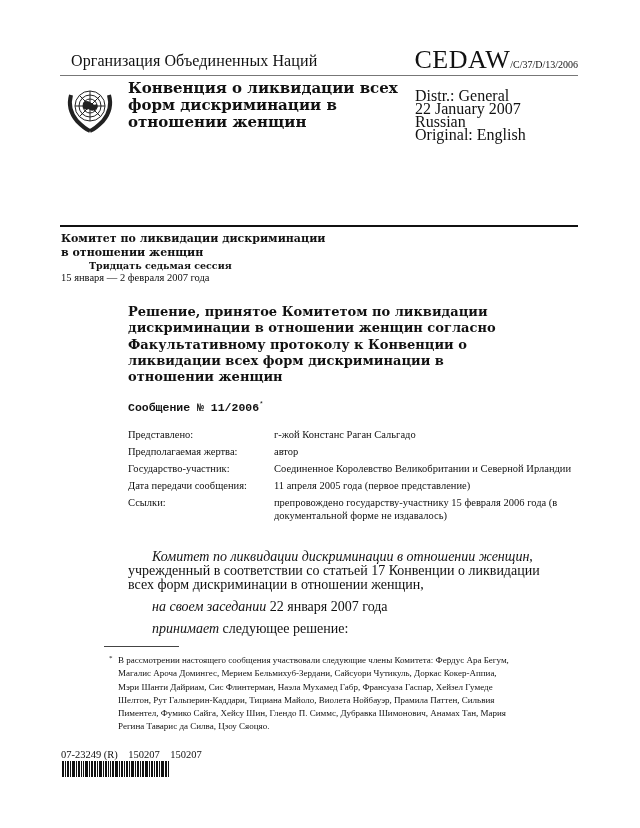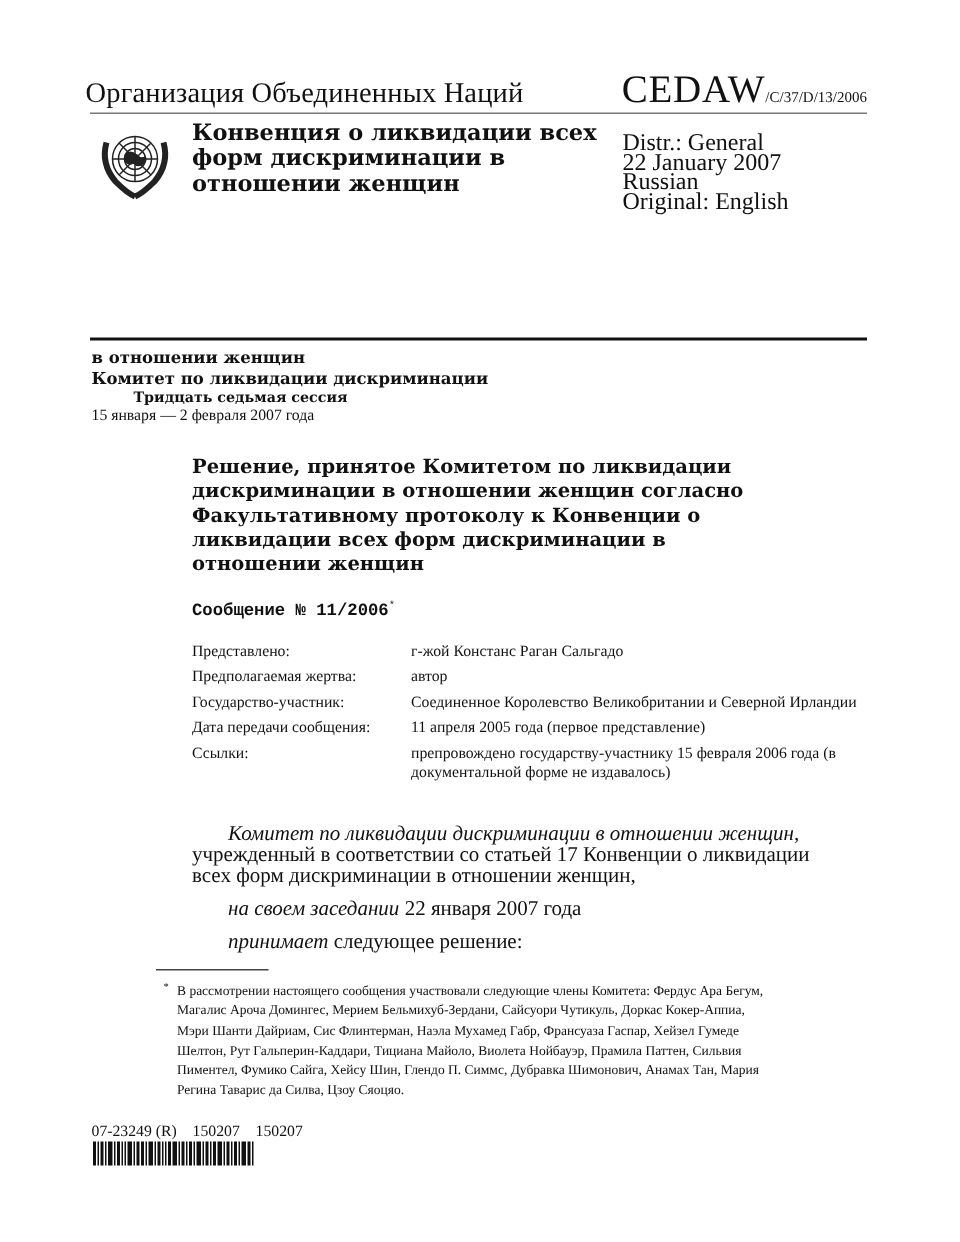--- a/index.html
+++ b/index.html
@@ -1,19 +1,19 @@
 <!DOCTYPE html>
 <html><head>
   <meta charset="utf-8">
   <style>
     html, body { margin: 0; padding: 0; background: #ffffff; }
     body { width: 640px; height: 828px; position: relative; overflow: hidden;
            font-family: "Liberation Serif", "DejaVu Serif", serif; color: #111; }
     .abs { position: absolute; }
-    .org { left: 57px; top: 52px; font-size: 19px; letter-spacing: 0.1px; }
+    .org { left: 71px; top: 52px; font-size: 16px; letter-spacing: 0.1px; }
     .symbol { right: 62px; top: 45px; white-space: nowrap; }
     .symbol .big { font-size: 26px; letter-spacing: 0.5px; }
     .symbol .small { font-size: 10px; }
     .rule-thin { left: 60px; width: 518px; top: 75px; height: 1px; background: #777; }
     .rule-thick { left: 60px; width: 518px; top: 225px; height: 2px; background: #111; }
     .emblem { left: 63px; top: 81px; width: 54px; height: 54px; }
     .convention { left: 128px; top: 80px; font-family: "DejaVu Serif", serif; font-weight: bold;
                   font-size: 15px; line-height: 17px; width: 270px; }
     .distr { left: 415px; top: 89px; font-size: 16px; line-height: 13px; }
     .committee { left: 61px; top: 232px; font-family: "DejaVu Serif", serif; font-weight: bold;
@@ -71,22 +71,22 @@
 <div class="abs distr">
   <div>Distr.: General</div>
   <div>22 January 2007</div>
   <div>Russian</div>
   <div>Original: English</div>
 </div>
 
 <div class="abs rule-thick"></div>
 
 <div class="abs committee">
+  <div>Комитет по ликвидации дискриминации</div>
   <div>в отношении женщин</div>
-  <div>Комитет по ликвидации дискриминации</div>
 </div>
 <div class="abs session">Тридцать седьмая сессия</div>
 <div class="abs dates">15 января — 2 февраля 2007 года</div>
 
 <div class="abs decision-title">Решение, принятое Комитетом по ликвидации дискриминации в отношении женщин согласно Факультативному протоколу к Конвенции о ликвидации всех форм дискриминации в отношении женщин</div>
 <div class="abs communication">
   <span>Сообщение № 11/2006</span><sup>*</sup>
 </div>
 
 <div class="abs info">

